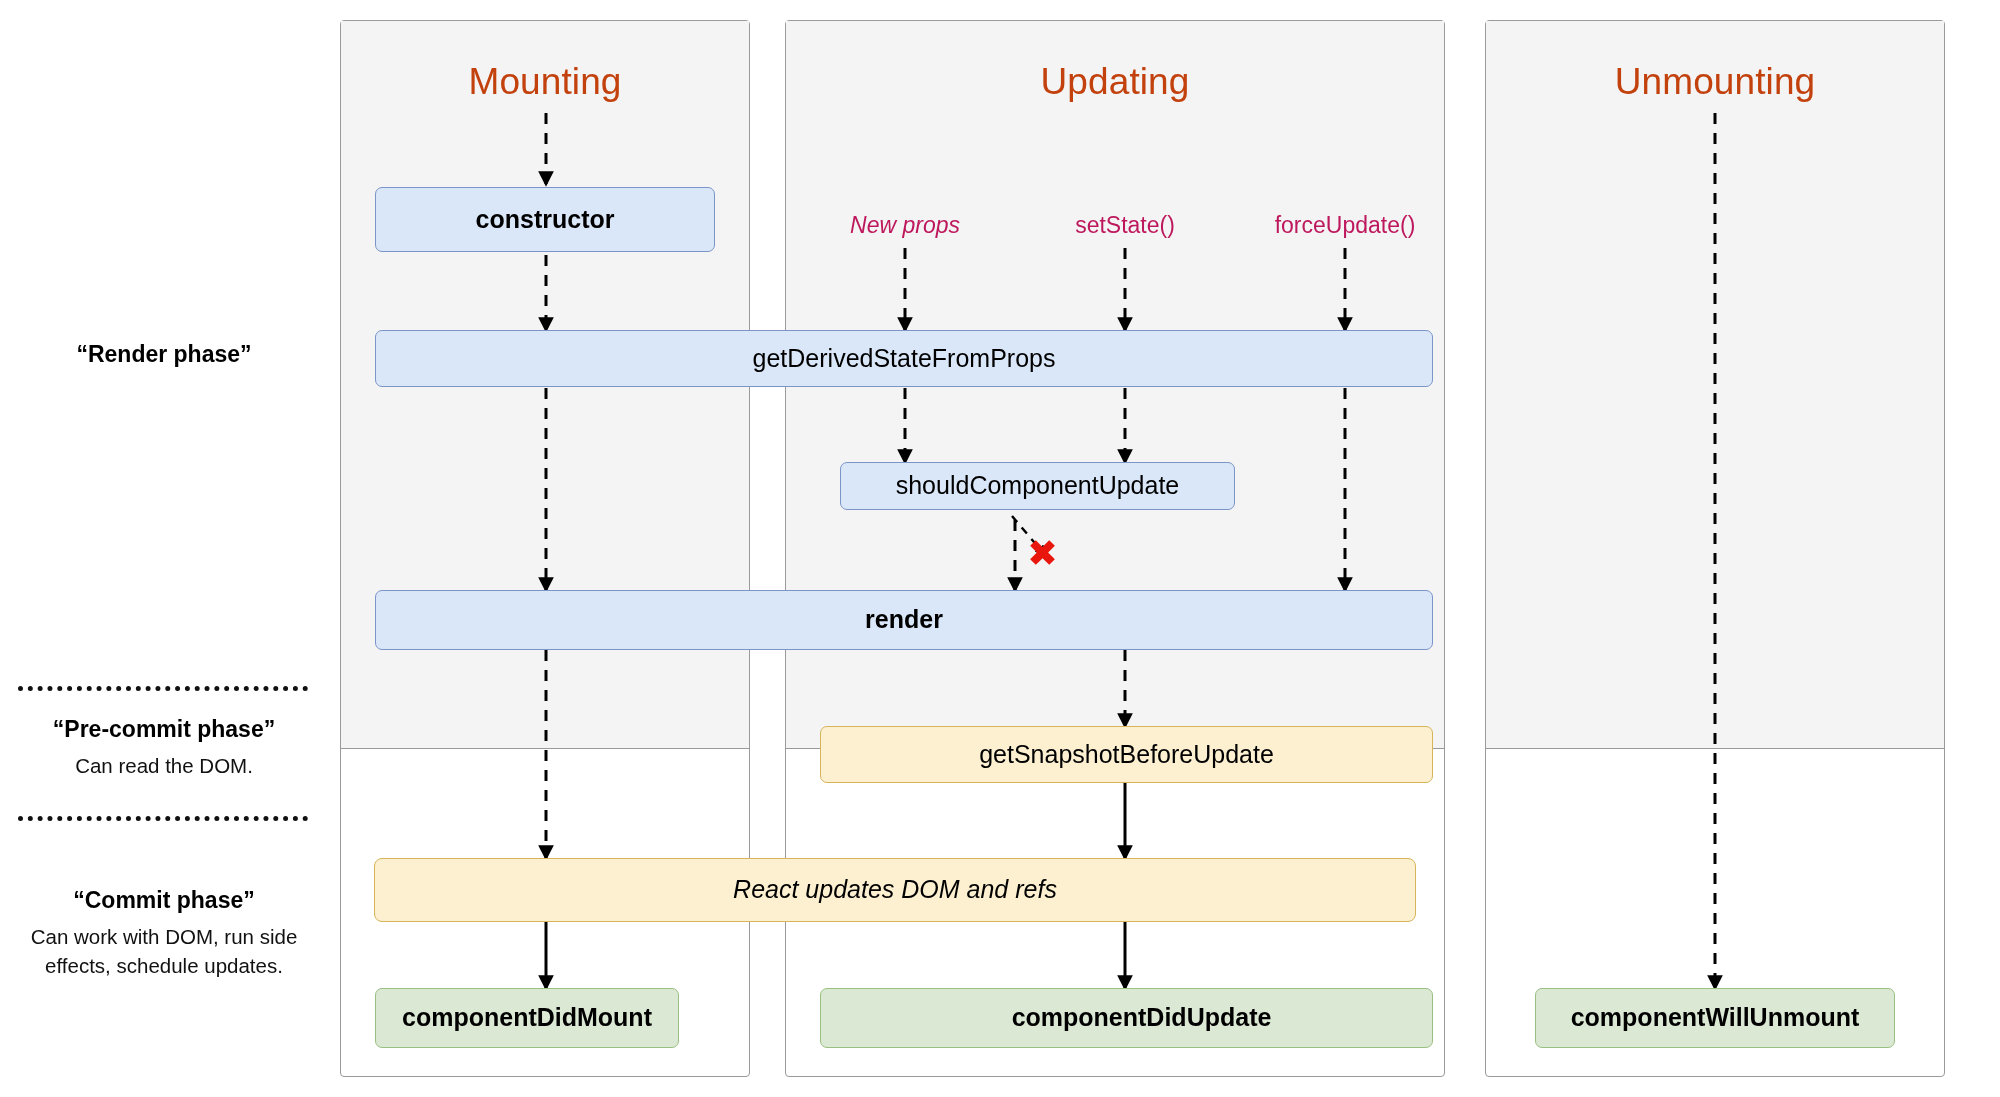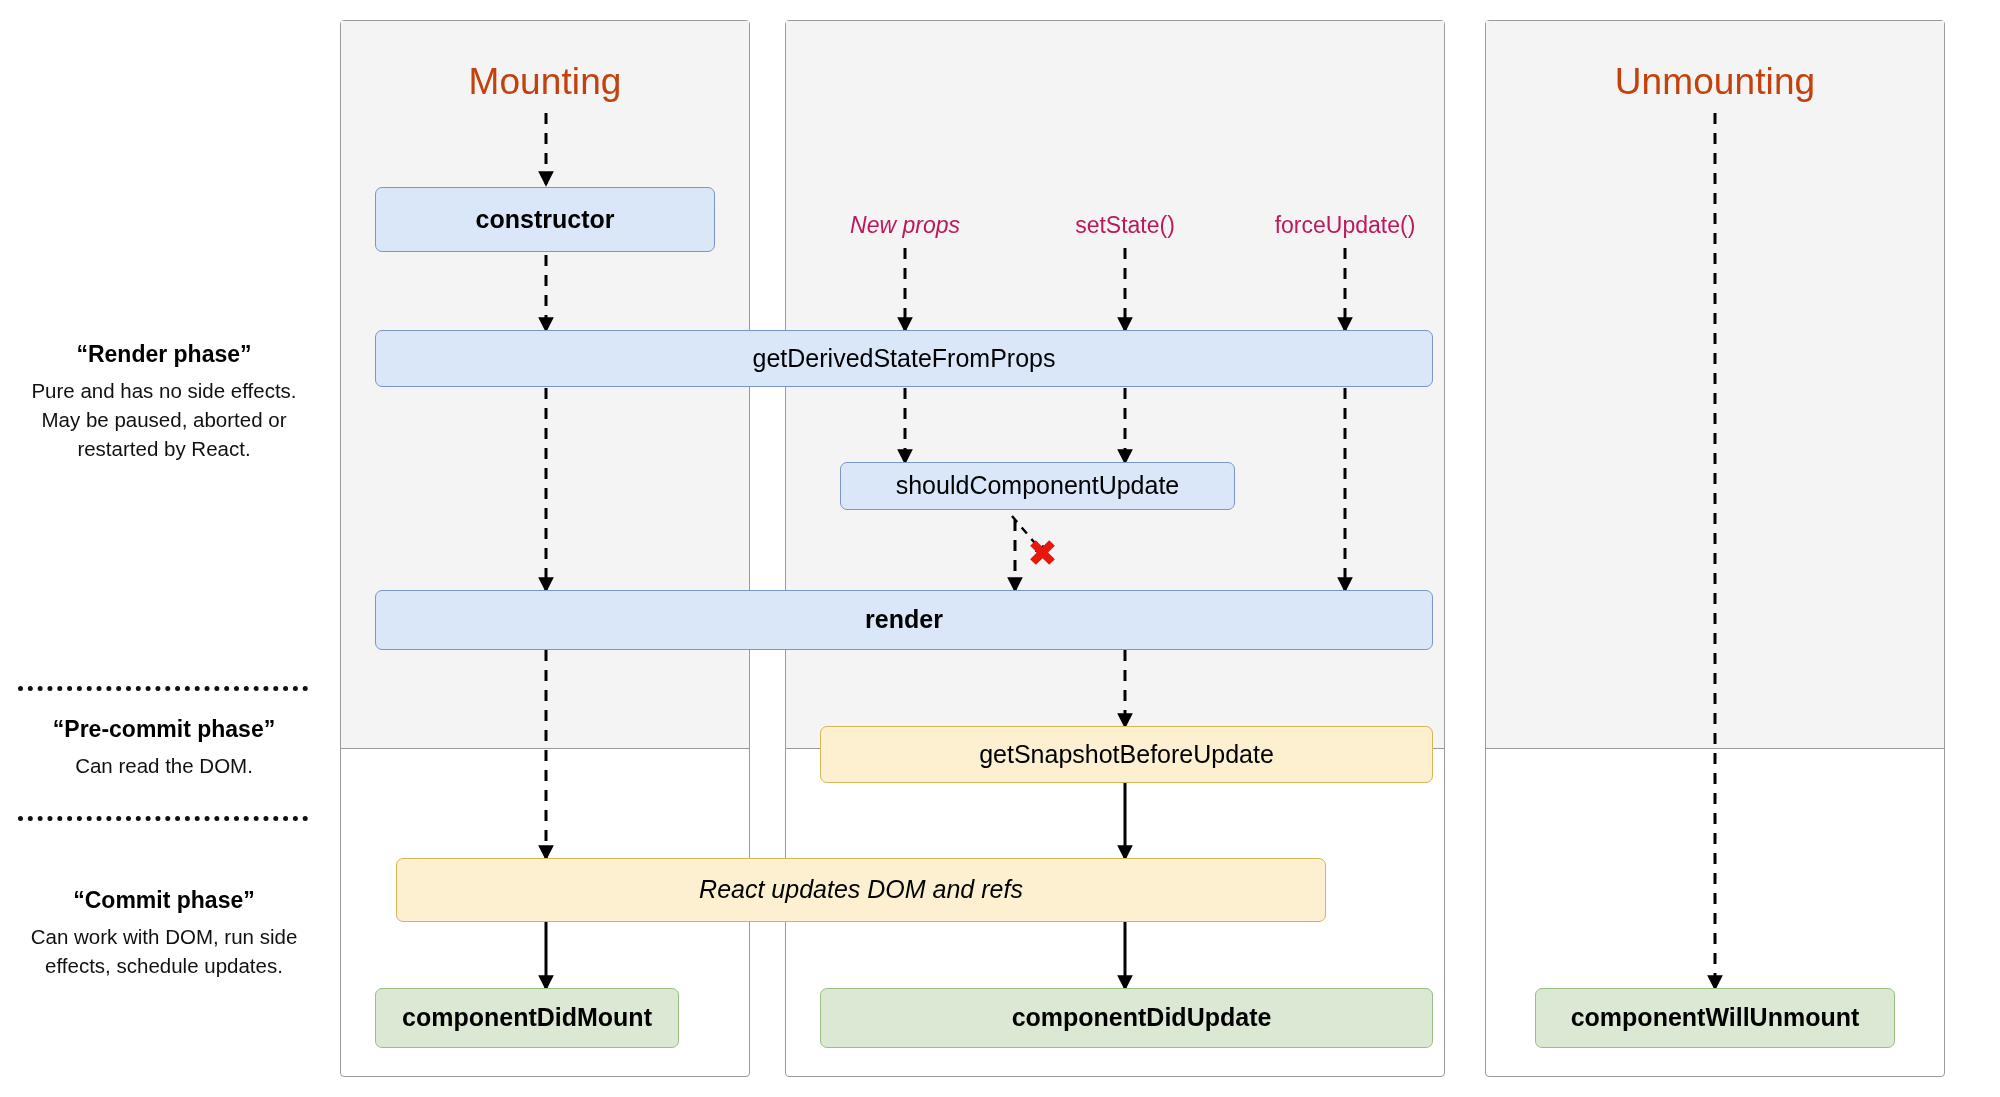--- a/index.html
+++ b/index.html
@@ -88,30 +88,30 @@
 
 <div id="stage">
 
   <div class="panel" style="left:340px;top:20px;width:410px;height:1057px;">
     <div class="shade" style="height:728px;"></div>
     <div class="panel-title" style="top:40px;">Mounting</div>
   </div>
 
   <div class="panel" style="left:785px;top:20px;width:660px;height:1057px;">
     <div class="shade" style="height:728px;"></div>
+    <div class="panel-title" style="top:40px;">Updating</div>
   </div>
 
   <div class="panel" style="left:1485px;top:20px;width:460px;height:1057px;">
     <div class="shade" style="height:728px;"></div>
     <div class="panel-title" style="top:40px;">Unmounting</div>
   </div>
 
   <div class="phase-block" style="top:340px;">
     <div class="phase-title">“Render phase”</div>
-    <div class="phase-desc">Pure and has no side effects. May be paused, aborted or restarted by React.</div>
   </div>
 
   <div class="dotline" style="top:686px;"></div>
 
   <div class="phase-block" style="top:715px;">
     <div class="phase-title">“Pre-commit phase”</div>
     <div class="phase-desc">Can read the DOM.</div>
   </div>
 
   <div class="dotline" style="top:816px;"></div>
@@ -178,21 +178,21 @@
   <div class="lbox blue bold" style="left:375px;top:187px;width:340px;height:65px;">constructor</div>
 
   <div class="lbox blue" style="left:375px;top:330px;width:1058px;height:57px;">getDerivedStateFromProps</div>
 
   <div class="lbox blue" style="left:820px;top:462px;width:395px;height:48px;margin-left:20px;">shouldComponentUpdate</div>
 
   <div class="lbox blue bold" style="left:375px;top:590px;width:1058px;height:60px;">render</div>
 
   <div class="lbox yellow" style="left:820px;top:726px;width:613px;height:57px;">getSnapshotBeforeUpdate</div>
 
-  <div class="lbox yellow italic" style="left:396px;top:858px;width:930px;height:64px;">React updates DOM and refs</div>
+  <div class="lbox yellow italic" style="left:374px;top:858px;width:1042px;height:64px;border-radius:8px;">React updates DOM and refs</div>
 
   <div class="lbox green bold" style="left:375px;top:988px;width:304px;height:60px;">componentDidMount</div>
 
   <div class="lbox green bold" style="left:820px;top:988px;width:613px;height:60px;padding-left:38px;">componentDidUpdate</div>
 
   <div class="lbox green bold" style="left:1535px;top:988px;width:360px;height:60px;">componentWillUnmount</div>
 
 </div>
 
 </body></html>

